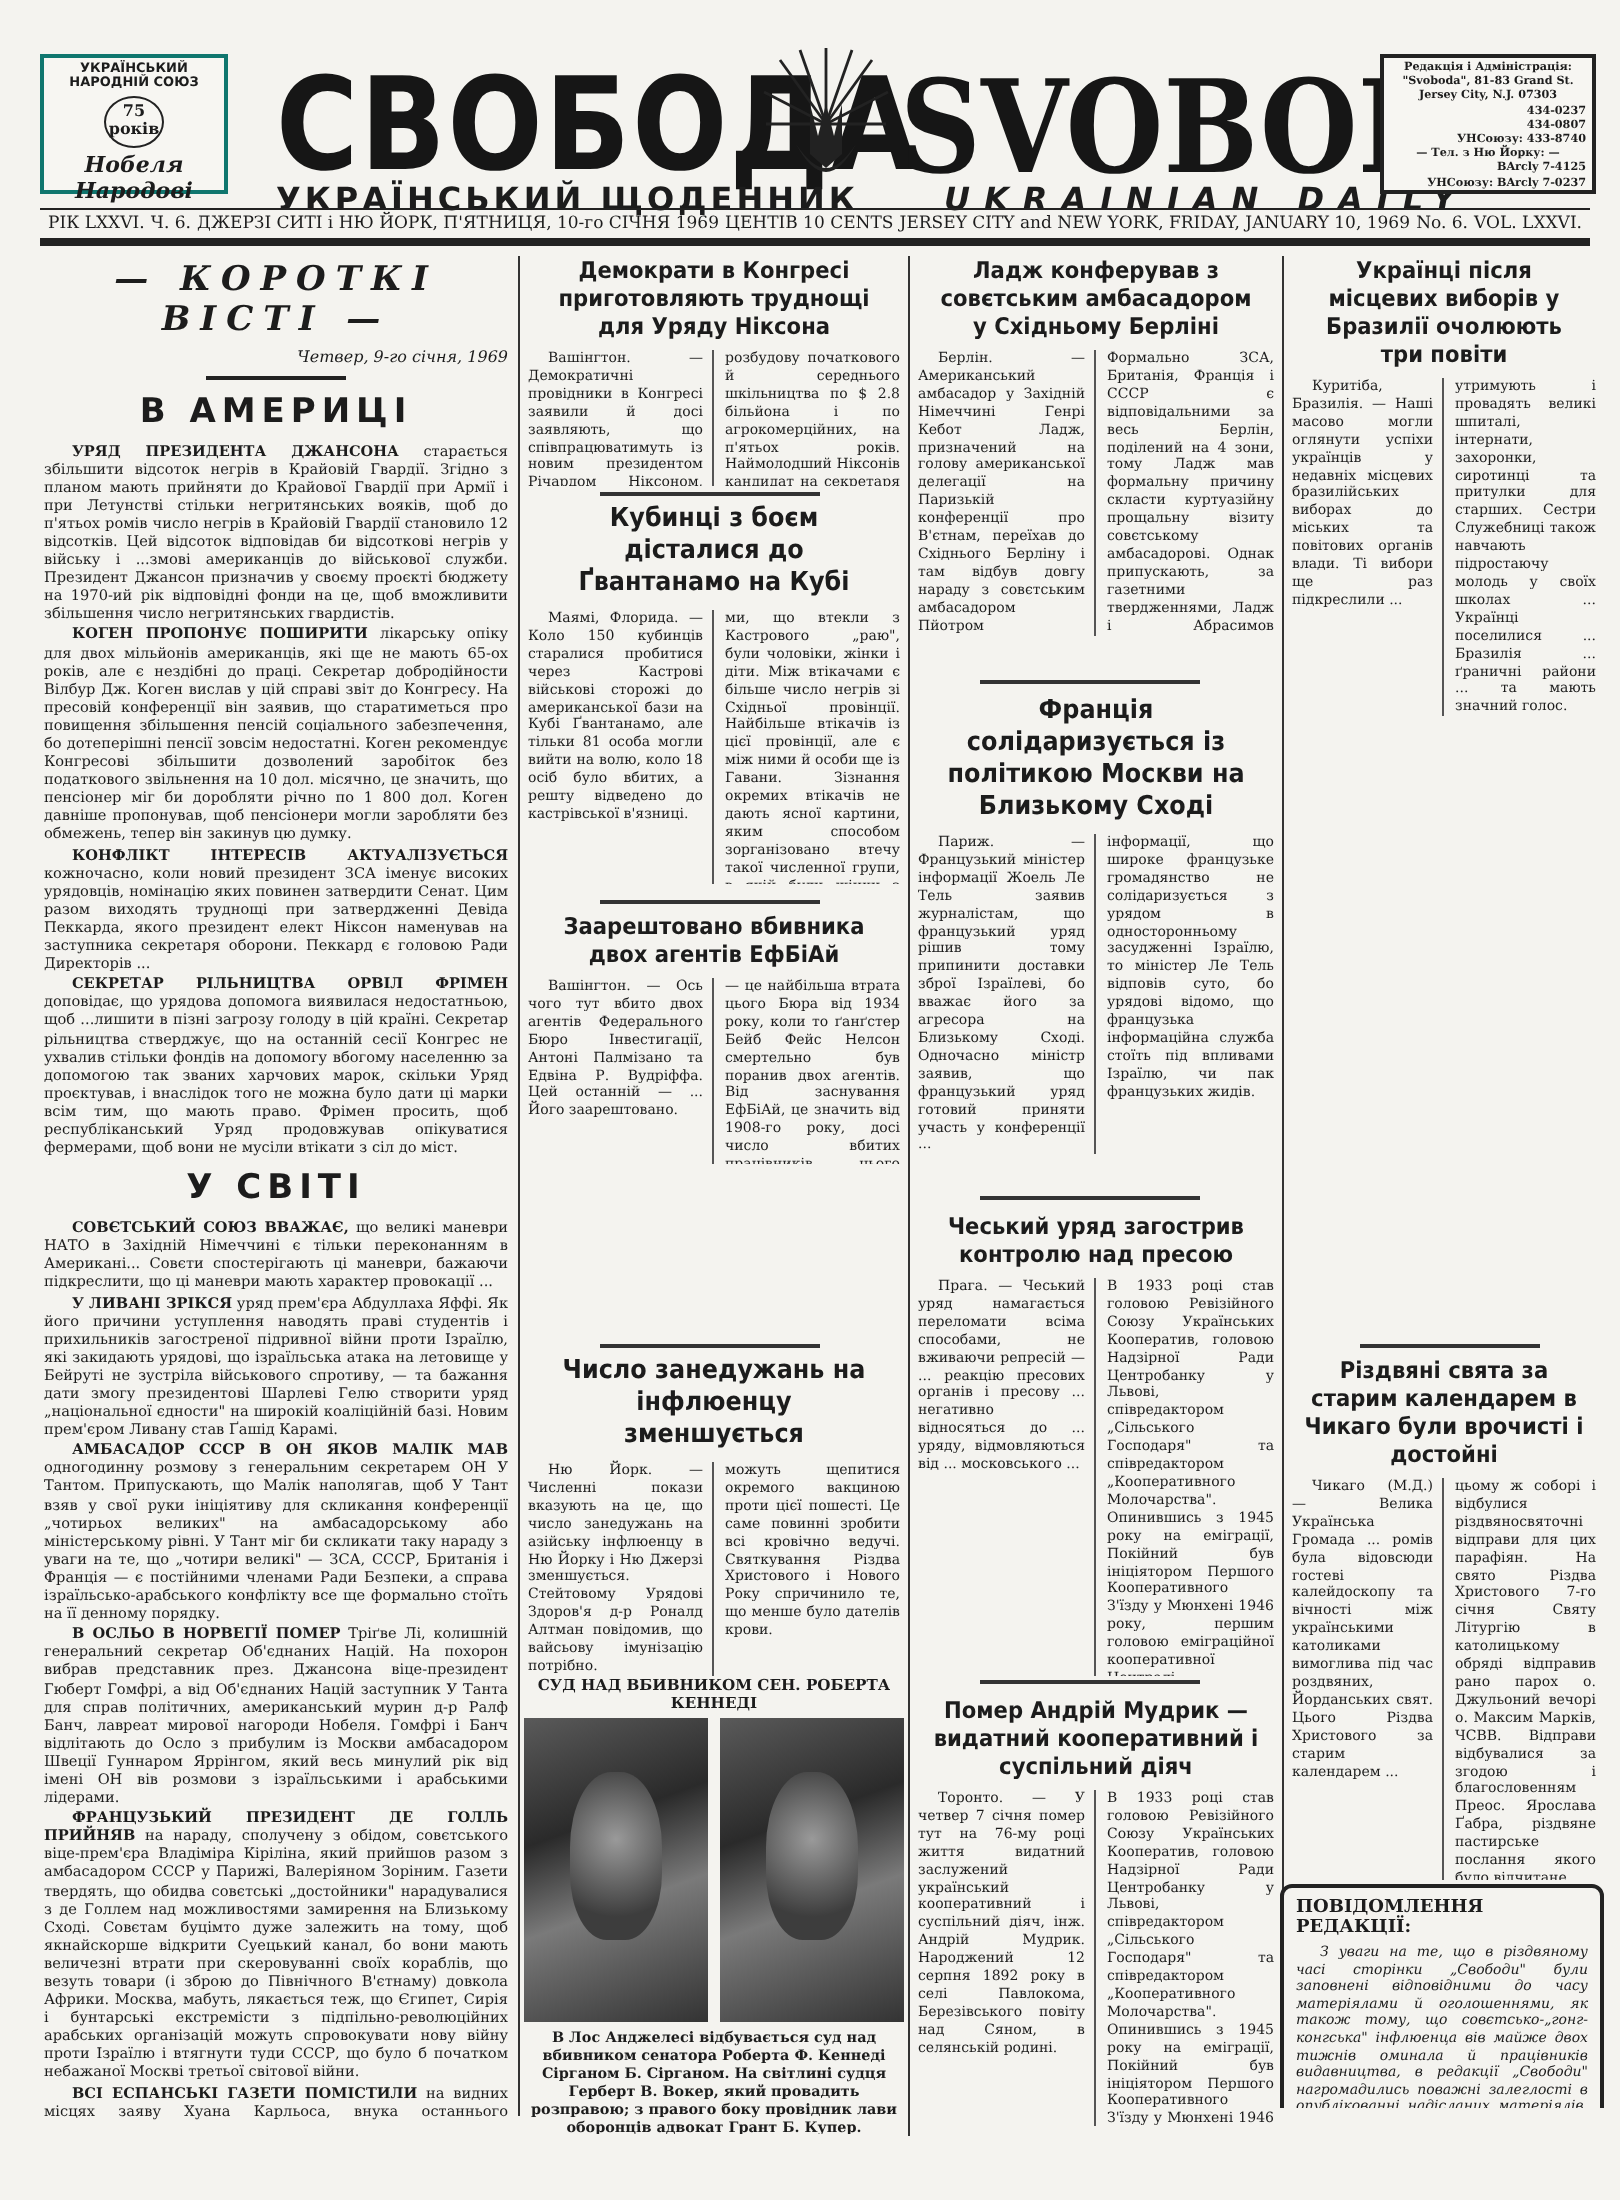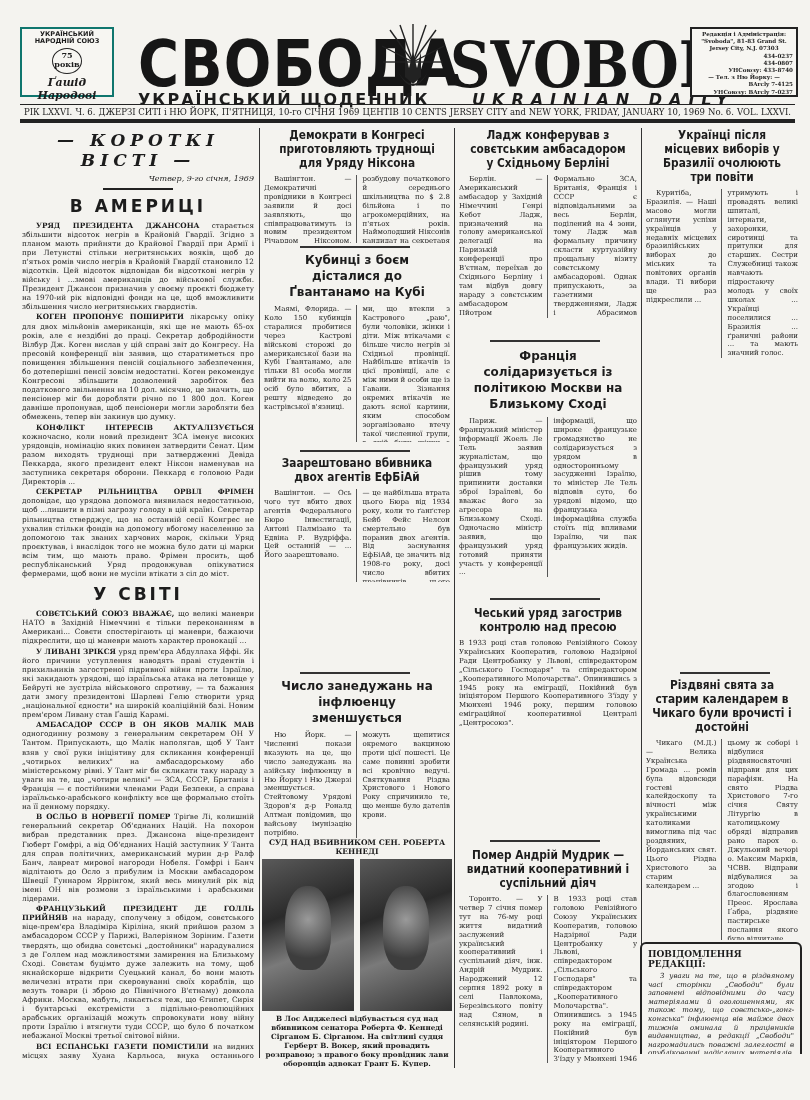--- a/index.html
+++ b/index.html
@@ -60,21 +60,21 @@
 
 <div class="page">
 
   <div class="masthead">
     <div class="una-box">
       <div class="una-title">УКРАЇНСЬКИЙ НАРОДНІЙ СОЮЗ</div>
       <div class="una-75">
         <span>75</span>
         <span>років</span>
       </div>
-      <div class="una-motto">Ґашід Народові</div>
+      <div class="una-motto">Нобеля Народові</div>
     </div>
 
     <div class="title-ua">СВОБОДА</div>
     <div class="sub-ua">УКРАЇНСЬКИЙ ЩОДЕННИК</div>
 
     <svg class="trident" viewBox="0 0 66 80">
       <g stroke="#222" stroke-width="1.4">
         <line x1="33" y1="40" x2="33" y2="2"></line>
           <line x1="33" y1="40" x2="10" y2="8"></line>
           <line x1="33" y1="40" x2="56" y2="8"></line>
@@ -141,21 +141,21 @@
     <div class="body2">
       <div class="lead">Вашінгтон. — Демократичні провідники в Конгресі заявили й досі заявляють, що співпрацюватимуть із новим президентом Річардом Ніксоном, але вже тепер приготовляють на вказані проєкти, яких не можуть прийняти республіканці.</div>
       <div>розбудову початкового й середнього шкільництва по $ 2.8 більйона і по агрокомерційних, на п'ятьох років. Наймолодший Ніксонів кандидат на секретаря освіти, здоров'я й добробуту... Конгресові фонди на будову нових шкільних будинків мали б іти в ті райони, де існує більше число учнів тих батьків, які мають малі прибутки.</div>
     </div>
   </div>
   <div class="hrule" style="left:300px; top:246px; width:110px;"></div>
 
   <div class="col" style="left:264px; top:252px; width:186px; height:190px;">
     <div class="headline">Кубинці з боєм дісталися до Ґвантанамо на Кубі</div>
     <div class="body2">
-      <div class="lead">Маямі, Флорида. — Коло 150 кубинців старалися пробитися через Кастрові військові сторожі до американської бази на Кубі Ґвантанамо, але тільки 81 особа могли вийти на волю, коло 25 осіб було вбитих, а решту відведено до кастрівської в'язниці.</div>
+      <div class="lead">Маямі, Флорида. — Коло 150 кубинців старалися пробитися через Кастрові військові сторожі до американської бази на Кубі Ґвантанамо, але тільки 81 особа могли вийти на волю, коло 18 осіб було вбитих, а решту відведено до кастрівської в'язниці.</div>
       <div>ми, що втекли з Кастрового „раю", були чоловіки, жінки і діти. Між втікачами є більше число негрів зі Східньої провінції. Найбільше втікачів із цієї провінції, але є між ними й особи ще із Гавани. Зізнання окремих втікачів не дають ясної картини, яким способом зорганізовано втечу такої численної групи, в якій були жінки з дітьми. Це найбільша група втікачів від десятьох років, коли вдалося Кастрові захопити владу на Кубі. Звичайно з Куби втікають на човнах, перепливаючи 90 миль океаном до найближчих берегів ЗСА на Флориді.</div>
     </div>
   </div>
   <div class="hrule" style="left:300px; top:450px; width:110px;"></div>
 
   <div class="col" style="left:264px; top:456px; width:186px; height:126px;">
     <div class="headline sm">Заарештовано вбивника двох агентів ЕфБіАй</div>
     <div class="body2">
       <div class="lead">Вашінгтон. — Ось чого тут вбито двох агентів Федерального Бюро Інвестигації, Антоні Палмізано та Едвіна Р. Вудріффа. Цей останній — ... Його заарештовано.</div>
       <div>— це найбільша втрата цього Бюра від 1934 року, коли то ґанґстер Бейб Фейс Нелсон смертельно був поранив двох агентів. Від заснування ЕфБіАй, це значить від 1908-го року, досі число вбитих працівників цього Бюра становить 25.</div>
@@ -196,20 +196,21 @@
     <div class="body2">
       <div class="lead">Париж. — Французький міністер інформації Жоель Ле Тель заявив журналістам, що французький уряд рішив тому припинити доставки зброї Ізраїлеві, бо вважає його за агресора на Близькому Сході. Одночасно міністр заявив, що французький уряд готовий приняти участь у конференції ...</div>
       <div>інформації, що широке французьке громадянство не солідаризується з урядом в односторонньому засудженні Ізраїлю, то міністер Ле Тель відповів суто, бо урядові відомо, що французька інформаційна служба стоїть під впливами Ізраїлю, чи пак французьких жидів.</div>
     </div>
   </div>
   <div class="hrule" style="left:490px; top:598px; width:110px;"></div>
 
   <div class="col" style="left:459px; top:606px; width:178px; height:232px;">
     <div class="headline sm">Чеський уряд загострив контролю над пресою</div>
     <div class="body2">
+      <div class="lead">Прага. — Чеський уряд намагається переломати всіма способами, не вживаючи репресій — ... реакцію пресових органів і пресову ... негативно відносяться до ... уряду, відмовляються від ... московського ...</div>
       <div>В 1933 році став головою Ревізійного Союзу Українських Кооператив, головою Надзірної Ради Центробанку у Львові, співредактором „Сільського Господаря" та співредактором „Кооперативного Молочарства". Опинившись з 1945 року на еміграції, Покійний був ініціятором Першого Кооперативного З'їзду у Мюнхені 1946 року, першим головою еміграційної кооперативної Централі „Центросоюз".</div>
     </div>
   </div>
   <div class="hrule" style="left:490px; top:840px; width:110px;"></div>
 
   <div class="col" style="left:459px; top:848px; width:178px; height:215px;">
     <div class="headline sm">Помер Андрій Мудрик — видатний кооперативний і суспільний діяч</div>
     <div class="body2">
       <div class="lead">Торонто. — У четвер 7 січня помер тут на 76-му році життя видатний заслужений український кооперативний і суспільний діяч, інж. Андрій Мудрик. Народжений 12 серпня 1892 року в селі Павлокома, Березівського повіту над Сяном, в селянській родині.</div>
       <div>В 1933 році став головою Ревізійного Союзу Українських Кооператив, головою Надзірної Ради Центробанку у Львові, співредактором „Сільського Господаря" та співредактором „Кооперативного Молочарства". Опинившись з 1945 року на еміграції, Покійний був ініціятором Першого Кооперативного З'їзду у Мюнхені 1946 року, першим головою еміграційної кооперативної Централі „Центросоюз".</div>

